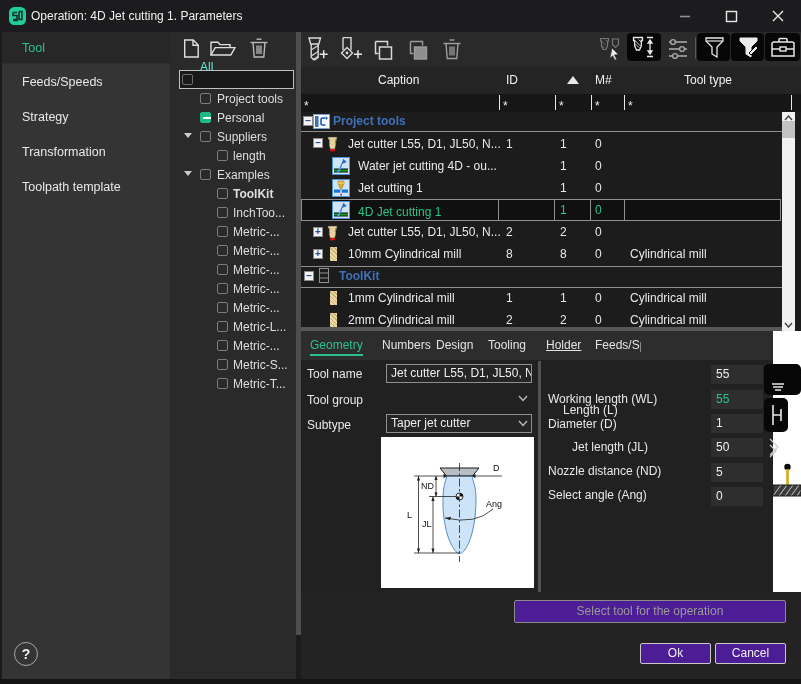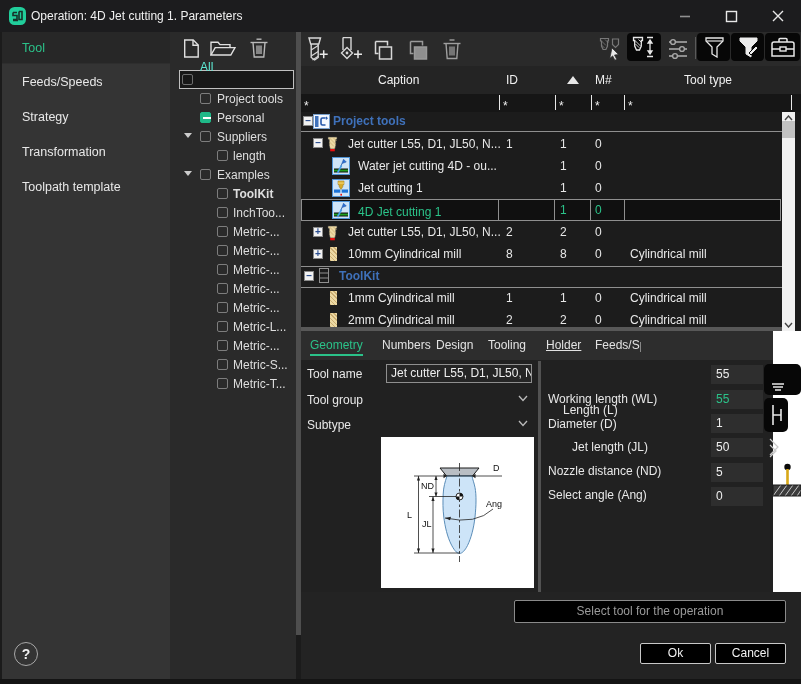--- a/index.html
+++ b/index.html
@@ -47,21 +47,21 @@
 
 #form { left:301px; top:360px; width:472px; height:240px; background:#212121; }
 .flabel { position:absolute; font-size:12px; color:#e8e8e8; white-space:nowrap; }
 .finput { position:absolute; left:85px; width:146px; height:19px; background:#252525; border:1px solid #8f8f8f; color:#eee; font-size:12px; line-height:17px; padding-left:4px; white-space:nowrap; overflow:hidden; }
 .fvalue { position:absolute; left:410px; width:52px; height:19px; background:#2e2e2e; color:#efefef; font-size:12px; line-height:19px; padding-left:5px; }
 #formsplit { position:absolute; left:237px; top:1px; width:3px; height:238px; background:#525252; }
 
 #preview { left:773px; top:331px; width:28px; height:261px; background:#ffffff; }
 
 #bottombar { left:301px; top:592px; width:500px; height:87px; background:#232323; }
-.btn { position:absolute; border:1px solid #c8c8c8; border-radius:2px; background:#000000; color:#f0f0f0; font-size:12px; text-align:center; }
+.btn { position:absolute; border:1px solid #c8c8c8; border-radius:2px; background:#4c1d95; color:#f0f0f0; font-size:12px; text-align:center; }
 #helpcircle { left:14px; top:642px; width:24px; height:24px; border:1px solid #a8a8a8; border-radius:50%; color:#f0f0f0; font-size:14px; font-weight:bold; text-align:center; line-height:23px; }
 #bottomedge { left:0; top:679px; width:801px; height:5px; background:#141414; }
 </style>
 </head>
 <body>
 
 <div class="abs" id="titlebar"></div>
 <svg class="abs" style="left:9px;top:7px;" width="17" height="18" viewBox="0 0 17 18">
   <rect x="0" y="0" width="17" height="18" rx="5.5" fill="#21ce9b"></rect>
   <path d="M4 5.5 h4 M4 5.5 v3 h4 v4 h-4 M10 4.5 h3 v8 h-3 v-8 M4 13.5 h5" stroke="#173029" stroke-width="1.6" fill="none"></path>
@@ -376,20 +376,21 @@
   <div class="tab" style="left:245px;text-decoration:underline;">Holder</div>
   <div class="tab" style="left:294px;width:46px;overflow:hidden;">Feeds/Spe</div>
 </div>
 
 <div class="abs" id="form">
   <div id="formsplit"></div>
   <div class="flabel" style="left:6px;top:7px;">Tool name</div>
   <div class="flabel" style="left:6px;top:33px;">Tool group</div>
   <div class="flabel" style="left:6px;top:58px;">Subtype</div>
   <div class="finput" style="top:4px;">Jet cutter L55, D1, JL50, N</div>
+  <div class="finput" style="top:54px;">Taper jet cutter</div>
   <div class="flabel" style="left:262px;top:7px;margin-top:36px;">Length (L)</div>
   <div class="flabel" style="left:247px;top:32px;">Working length (WL)</div>
   <div class="flabel" style="left:247px;top:57px;">Diameter (D)</div>
   <div class="flabel" style="left:247px;top:80px;margin-left:24px;">Jet length (JL)</div>
   <div class="flabel" style="left:247px;top:104px;">Nozzle distance (ND)</div>
   <div class="flabel" style="left:247px;top:128px;">Select angle (Ang)</div>
   <div class="fvalue" style="top:5px;">55</div>
   <div class="fvalue" style="top:30px;color:#2bc289;">55</div>
   <div class="fvalue" style="top:54px;">1</div>
   <div class="fvalue" style="top:78px;">50</div>

